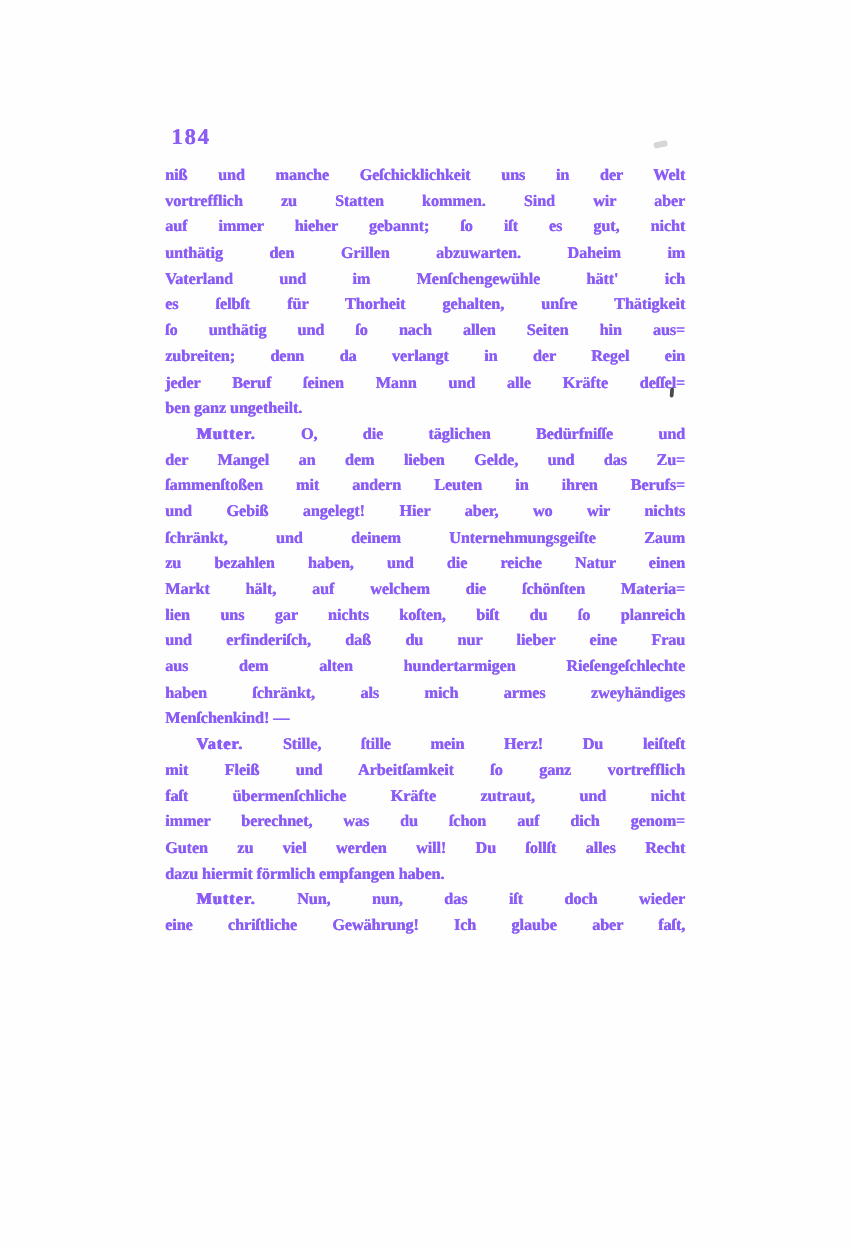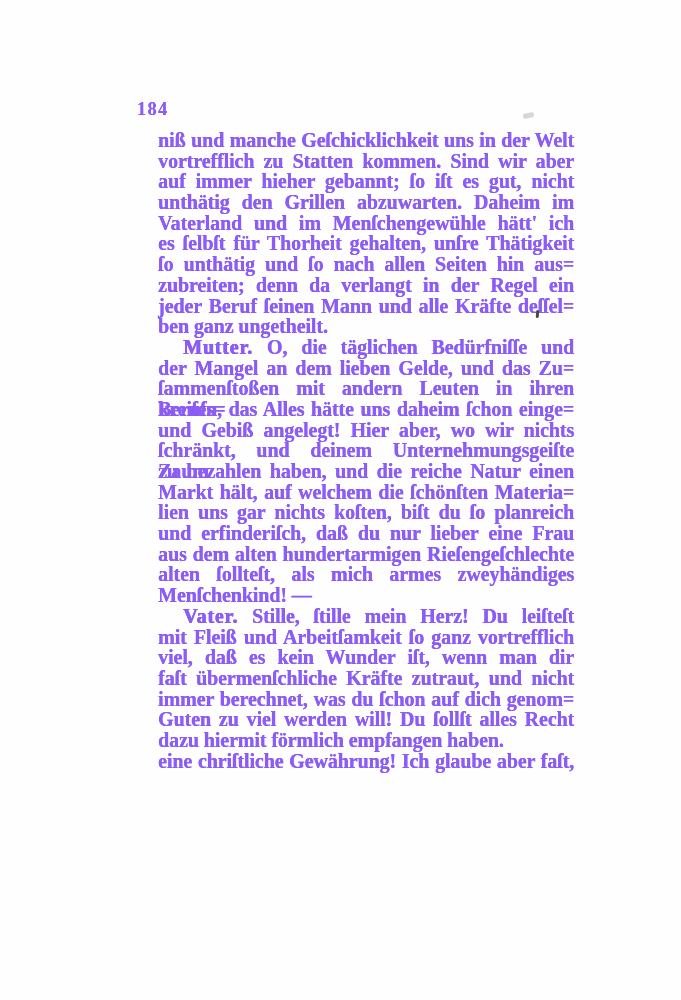--- a/index.html
+++ b/index.html
@@ -24,23 +24,22 @@
     font-size: 18px;
     line-height: 22px;
     letter-spacing: 1.5px;
     text-shadow: 0.35px 0 0 currentColor;
   }
   .text-block {
     position: absolute;
     left: 132px;
     top: 130px;
     width: 416px;
-    font-size: 20px;
+    font-size: 13px;
     letter-spacing: -0.1px;
-    margin-left: 26px;
   }
   .line {
     height: 20.7px;
     line-height: 20.7px;
     text-align: justify;
     text-align-last: justify;
     text-shadow: 0.35px 0 0 currentColor;
     white-space: nowrap; 
     white-space: normal;
     overflow: visible;
@@ -72,34 +71,33 @@
       <div class="line">unthätig den Grillen abzuwarten. Daheim im</div>
       <div class="line">Vaterland und im Menſchengewühle hätt' ich</div>
       <div class="line">es ſelbſt für Thorheit gehalten, unſre Thätigkeit</div>
       <div class="line">ſo unthätig und ſo nach allen Seiten hin aus=</div>
       <div class="line">zubreiten; denn da verlangt in der Regel ein</div>
       <div class="line">jeder Beruf ſeinen Mann und alle Kräfte deſſel=</div>
       <div class="line last">ben ganz ungetheilt.</div>
       <div class="line indent"><span class="speaker">Mutter.</span> <span>O, die täglichen Bedürfniſſe und</span></div>
       <div class="line">der Mangel an dem lieben Gelde, und das Zu=</div>
       <div class="line">ſammenſtoßen mit andern Leuten in ihren Berufs=</div>
-      <div class="line">kreiſen, das Alles hätte uns daheim ſchon einge=</div>
       <div class="line">und Gebiß angelegt! Hier aber, wo wir nichts</div>
       <div class="line">ſchränkt, und deinem Unternehmungsgeiſte Zaum</div>
       <div class="line">zu bezahlen haben, und die reiche Natur einen</div>
       <div class="line">Markt hält, auf welchem die ſchönſten Materia=</div>
       <div class="line">lien uns gar nichts koſten, biſt du ſo planreich</div>
       <div class="line">und erfinderiſch, daß du nur lieber eine Frau</div>
       <div class="line">aus dem alten hundertarmigen Rieſengeſchlechte</div>
-      <div class="line">alten ſollteſt, als mich armes zweyhändiges</div>
+      <div class="line">haben ſchränkt, als mich armes zweyhändiges</div>
       <div class="line last">Menſchenkind! —</div>
       <div class="line indent"><span class="speaker">Vater.</span> <span>Stille, ſtille mein Herz! Du leiſteſt</span></div>
       <div class="line">mit Fleiß und Arbeitſamkeit ſo ganz vortrefflich</div>
-      <div class="line">viel, daß es kein Wunder iſt, wenn man dir</div>
       <div class="line">faſt übermenſchliche Kräfte zutraut, und nicht</div>
       <div class="line">immer berechnet, was du ſchon auf dich genom=</div>
       <div class="line">Guten zu viel werden will! Du ſollſt alles Recht</div>
       <div class="line last">dazu hiermit förmlich empfangen haben.</div>
+      <div class="line indent"><span class="speaker">Mutter.</span> <span>Nun, nun, das iſt doch wieder</span></div>
       <div class="line">eine chriſtliche Gewährung! Ich glaube aber faſt,</div>
     </div>
 <div class="speck" style="left: 523px; top: 113px; width: 11px; height: 5px; background: rgb(214, 214, 214); transform: rotate(-12deg);"></div>
     <div class="speck" style="left: 536px; top: 310px; width: 3px; height: 8px; background: rgb(74, 74, 74); transform: rotate(4deg);"></div>
   </div>
 
 </body></html>

